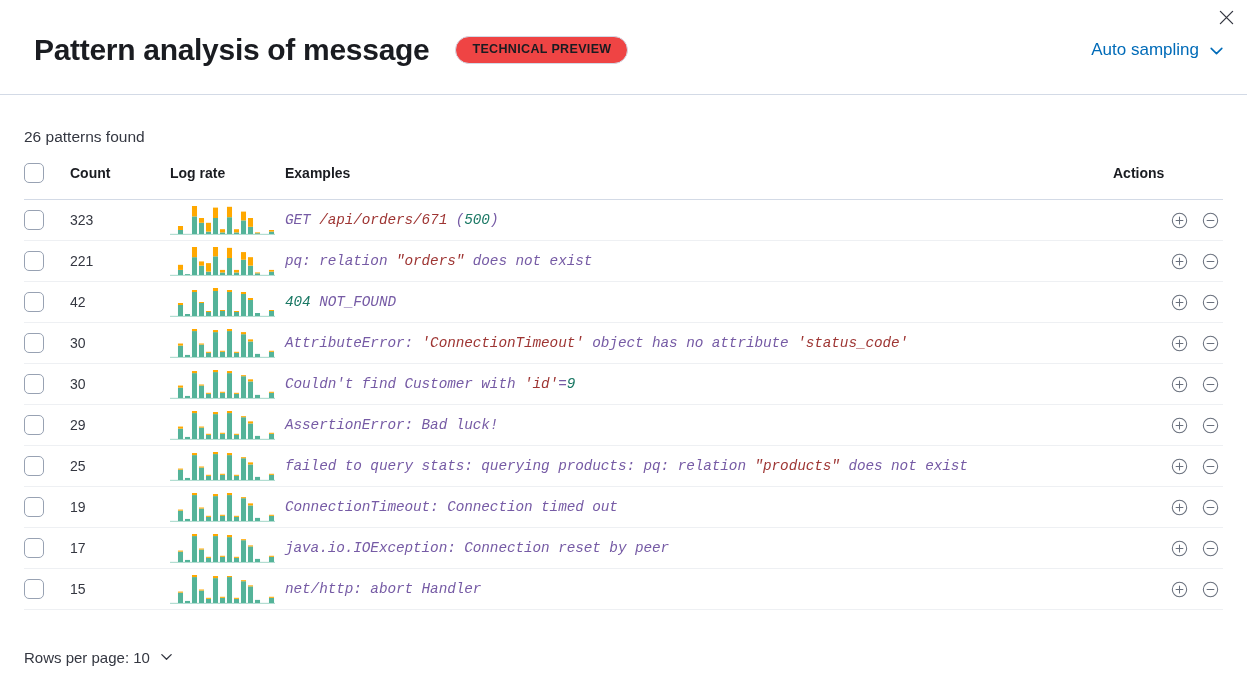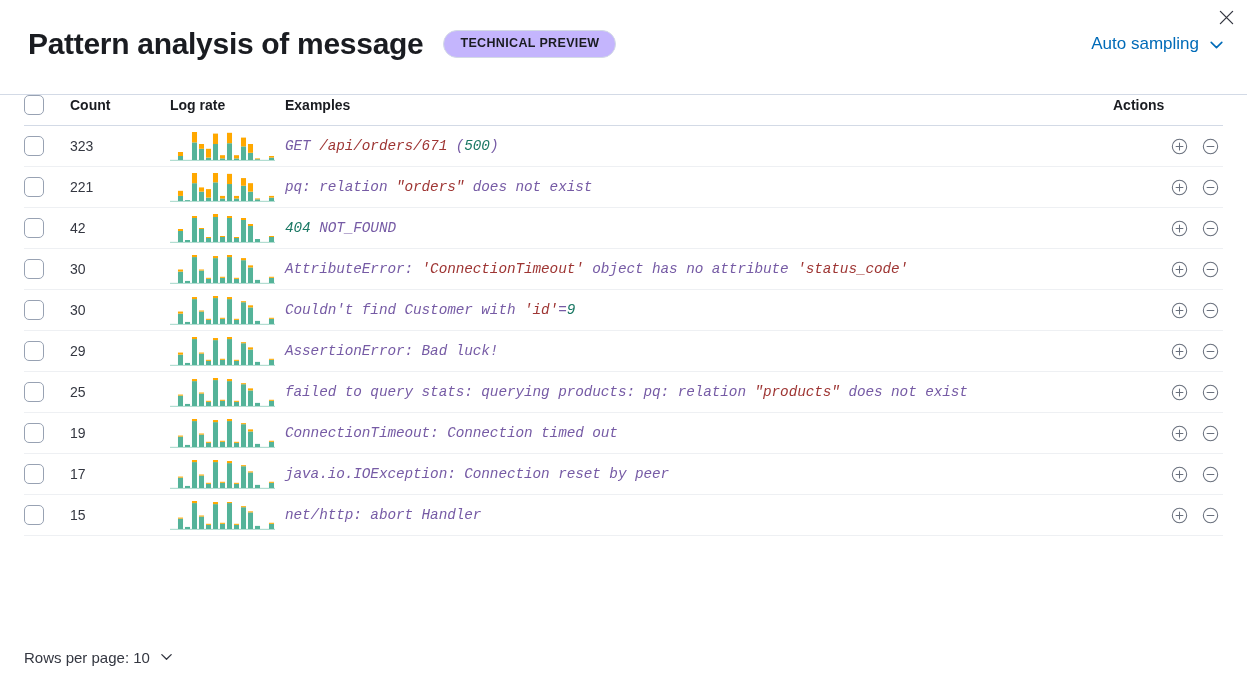--- a/index.html
+++ b/index.html
@@ -40,29 +40,29 @@
     right: 16px;
     top: 22px;
     display: flex;
     align-items: center;
   }
   .page-title {
     font-size: 30px;
     font-weight: 700;
     letter-spacing: -0.3px;
     color: #1a1c21;
-    margin: 4px;
+    margin: 10px;
     white-space: nowrap;
     line-height: 1.2;
   }
   .badge {
     margin-left: 16px;
     border: 1px solid #d3dae6;
     border-radius: 999px;
-    background: #c4b5fd;
+    background: #ef4444;
     color: #1a1c21;
     font-size: 12.5px;
     font-weight: 700;
     letter-spacing: 0.35px;
     padding: 6px 16px 7px;
     white-space: nowrap;
     line-height: 1;
   }
   .sampling {
     margin-left: auto;
@@ -89,21 +89,21 @@
   table.patterns {
     width: 100%;
     border-collapse: collapse;
     table-layout: fixed;
   }
   table.patterns th {
     text-align: left;
     font-size: 14px;
     font-weight: 700;
     color: #1a1c21;
-    padding: 0 0 10px 0;
+    padding: 0 0 16px 0;
     vertical-align: middle;
   }
   .col-check  { width: 46px; }
   .col-count  { width: 100px; }
   .col-rate   { width: 115px; }
   .col-ex     { width: auto; }
   .col-act    { width: 110px; }
   th.th-actions { text-align: right; padding-right: 4px; margin-left: 41px; }
 
   table.patterns tbody tr { border-top: 1px solid #eef0f3; height: 41px; }
@@ -204,20 +204,21 @@
         <svg width="17" height="17" viewBox="0 0 16 16" aria-hidden="true">
           <path d="M3 6 L8 11 L13 6" stroke="#006bb8" stroke-width="1.5" fill="none" stroke-linecap="round" stroke-linejoin="round"></path>
         </svg>
       </span>
     </div>
   </div>
 </div>
 
 <div class="content">
 
+  <div class="patterns-found">26 patterns found</div>
 
   <table class="patterns">
     <colgroup>
       <col class="col-check">
         <col class="col-count">
         <col class="col-rate">
         <col class="col-ex">
         <col class="col-act">
     </colgroup>
     <thead>

